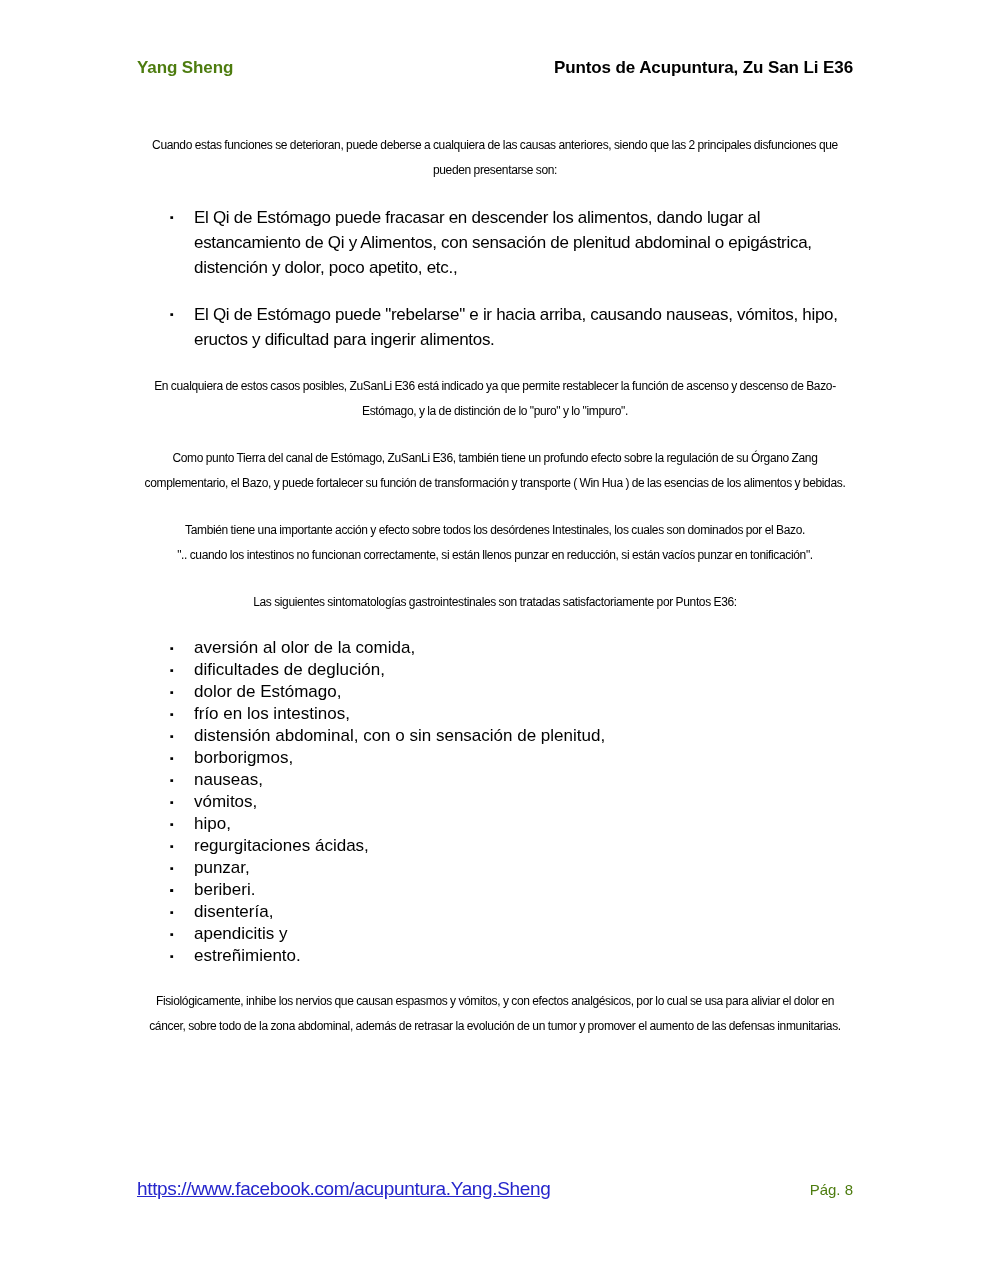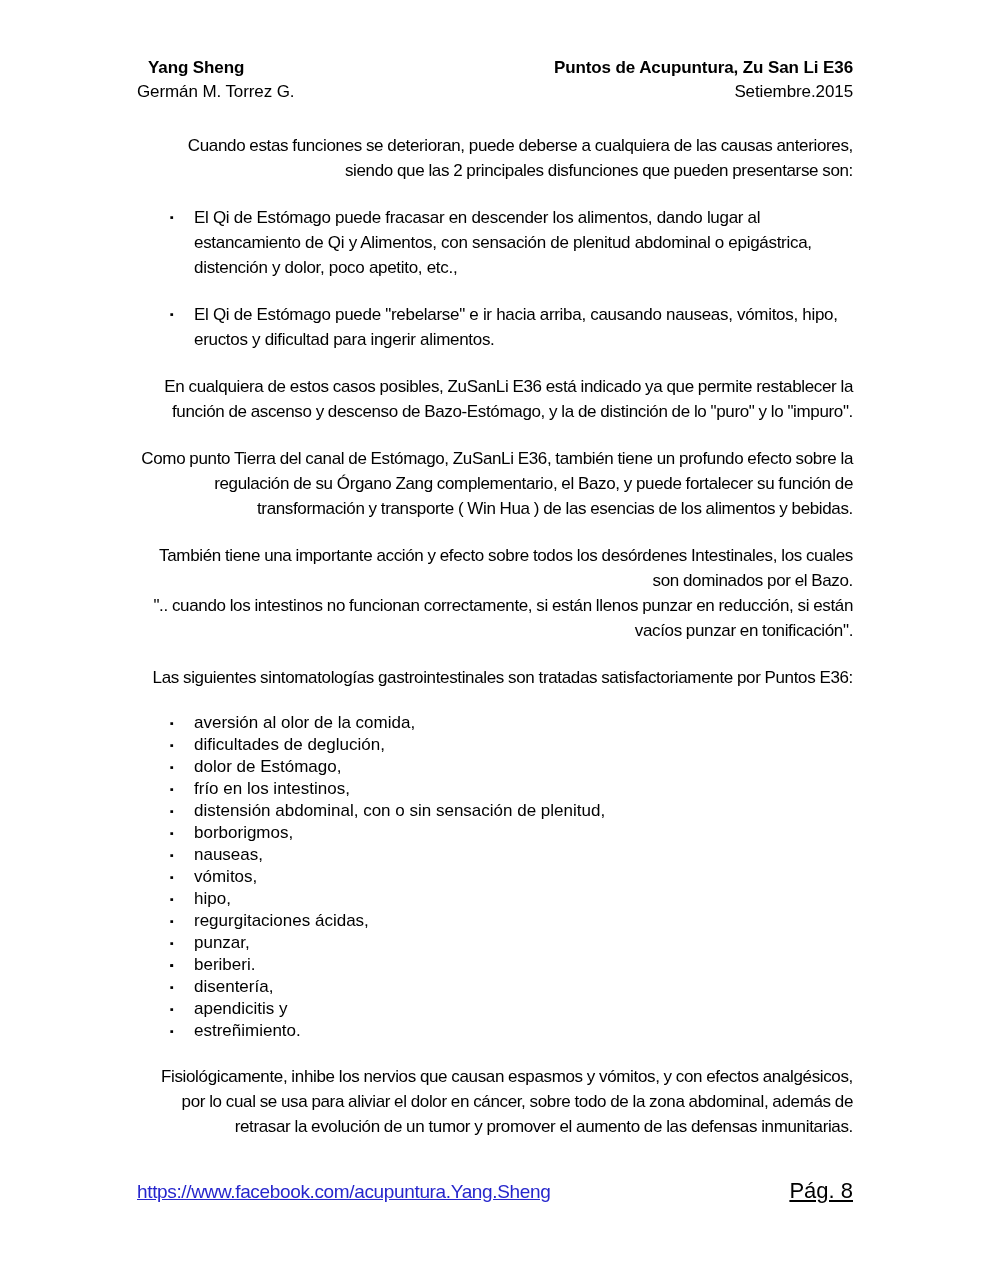--- a/index.html
+++ b/index.html
@@ -26,23 +26,22 @@
   }
   .header-row {
     display: flex;
     justify-content: space-between;
     align-items: baseline;
     line-height: 24px;
   }
   .hdr-left-top {
     font-weight: bold;
     font-size: 17px;
-    color: #000000;
-    letter-spacing: -0.1px;
-    margin-left: 11px;
+    color: #4d7c0f;
+    letter-spacing: -0.1px;
   }
   .hdr-right-top {
     font-weight: bold;
     font-size: 17px;
     color: #000000;
     letter-spacing: -0.1px;
   }
   .hdr-left-bot {
     font-size: 17px;
     color: #000000;
@@ -56,24 +55,24 @@
 
   
   .body-area {
     position: absolute;
     left: 137px;
     top: 133px;
     width: 716px;
   }
   p.para {
     margin: 0 0 22px 0;
-    font-size: 17px;
+    font-size: 12px;
     line-height: 25px;
     letter-spacing: -0.35px;
-    text-align: right;
+    text-align: center;
     word-spacing: -0.3px;
   }
   p.para.tight {
     margin-bottom: 0;
   }
   .gap-sm { height: 22px; }
 
   
   ul.blist {
     list-style: none;
@@ -131,39 +130,34 @@
     justify-content: space-between;
     align-items: baseline;
   }
   .footer-link {
     font-size: 19px;
     color: #2626CC;
     text-decoration: underline;
     letter-spacing: -0.35px;
   }
   .footer-page {
-    font-size: 22px;
-    color: #000000;
+    font-size: 15px;
+    color: #4d7c0f;
     letter-spacing: 0px;
-    text-decoration: underline;
   }
 </style>
 </head>
 <body>
 
 <div class="page">
 
   <div class="header">
     <div class="header-row">
       <span class="hdr-left-top">Yang Sheng</span>
       <span class="hdr-right-top">Puntos de Acupuntura, Zu San Li E36</span>
-    </div>
-    <div class="header-row">
-      <span class="hdr-left-bot">Germán M. Torrez G.</span>
-      <span class="hdr-right-bot">Setiembre.2015</span>
     </div>
   </div>
 
   <div class="body-area">
 
     <p class="para">Cuando estas funciones se deterioran, puede deberse a cualquiera de las causas anteriores, siendo que las 2 principales disfunciones que pueden presentarse son:</p>
 
     <ul class="blist">
       <li>
         <span class="bullet">▪</span>

